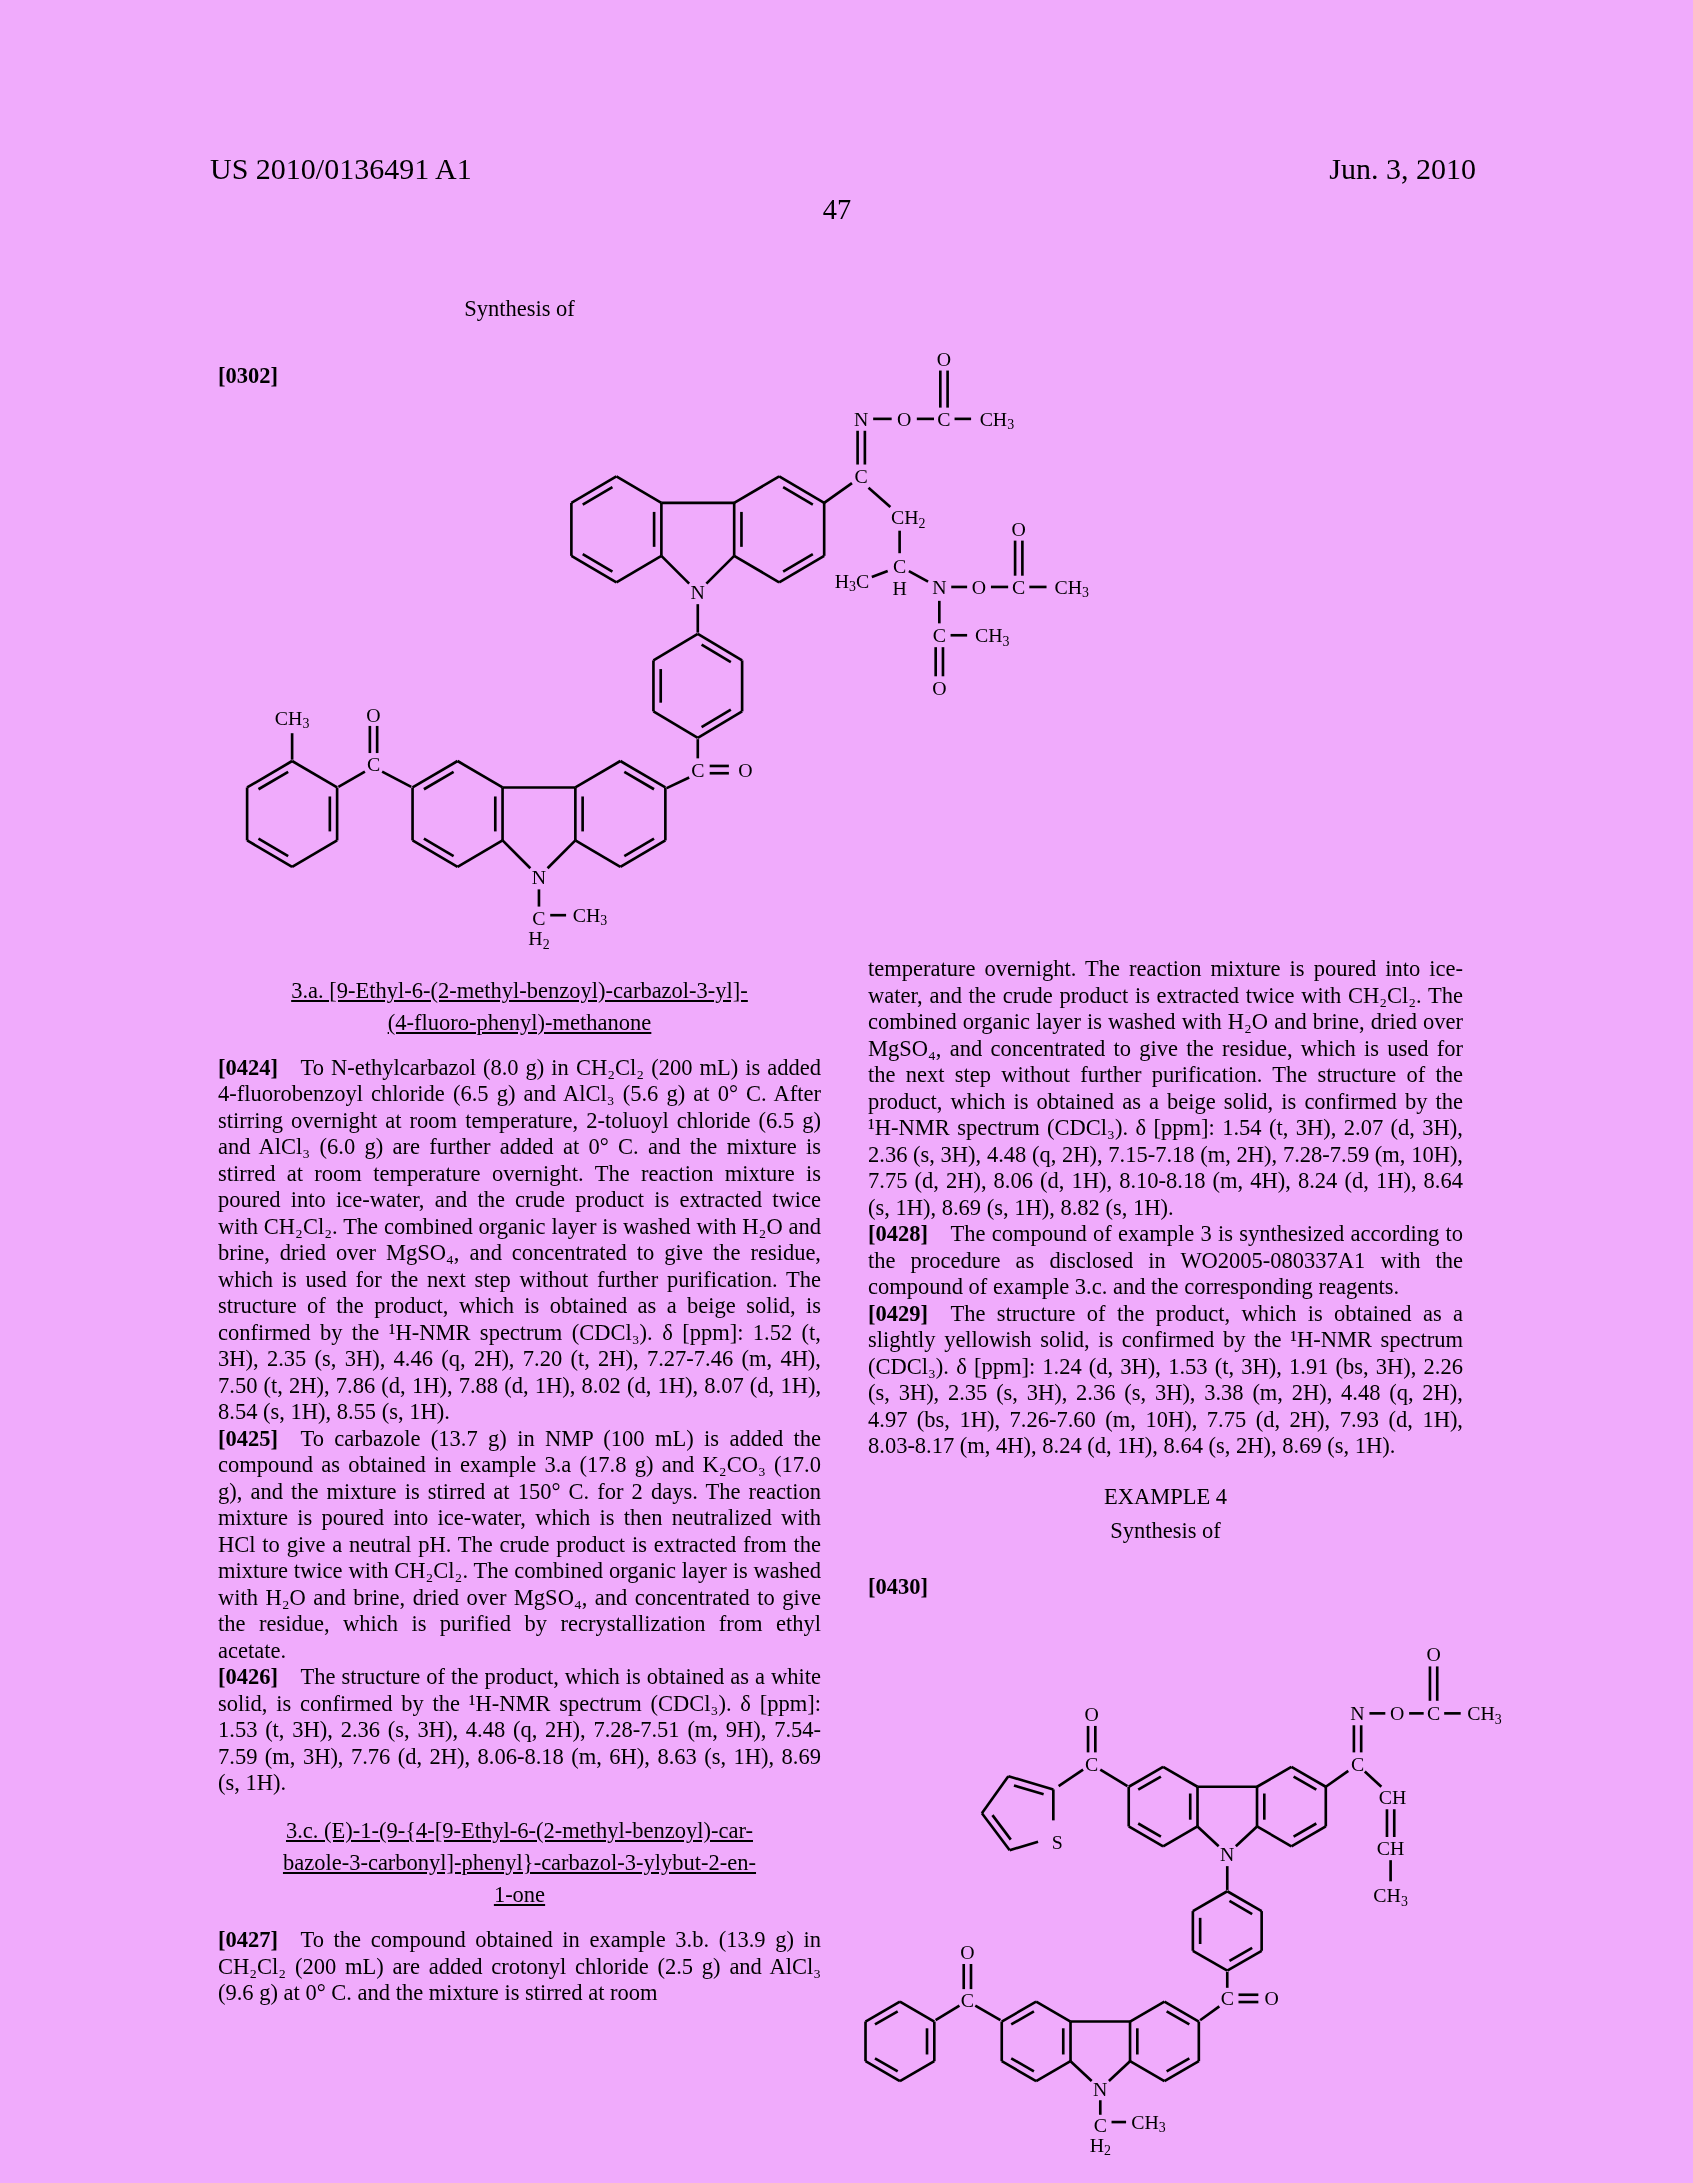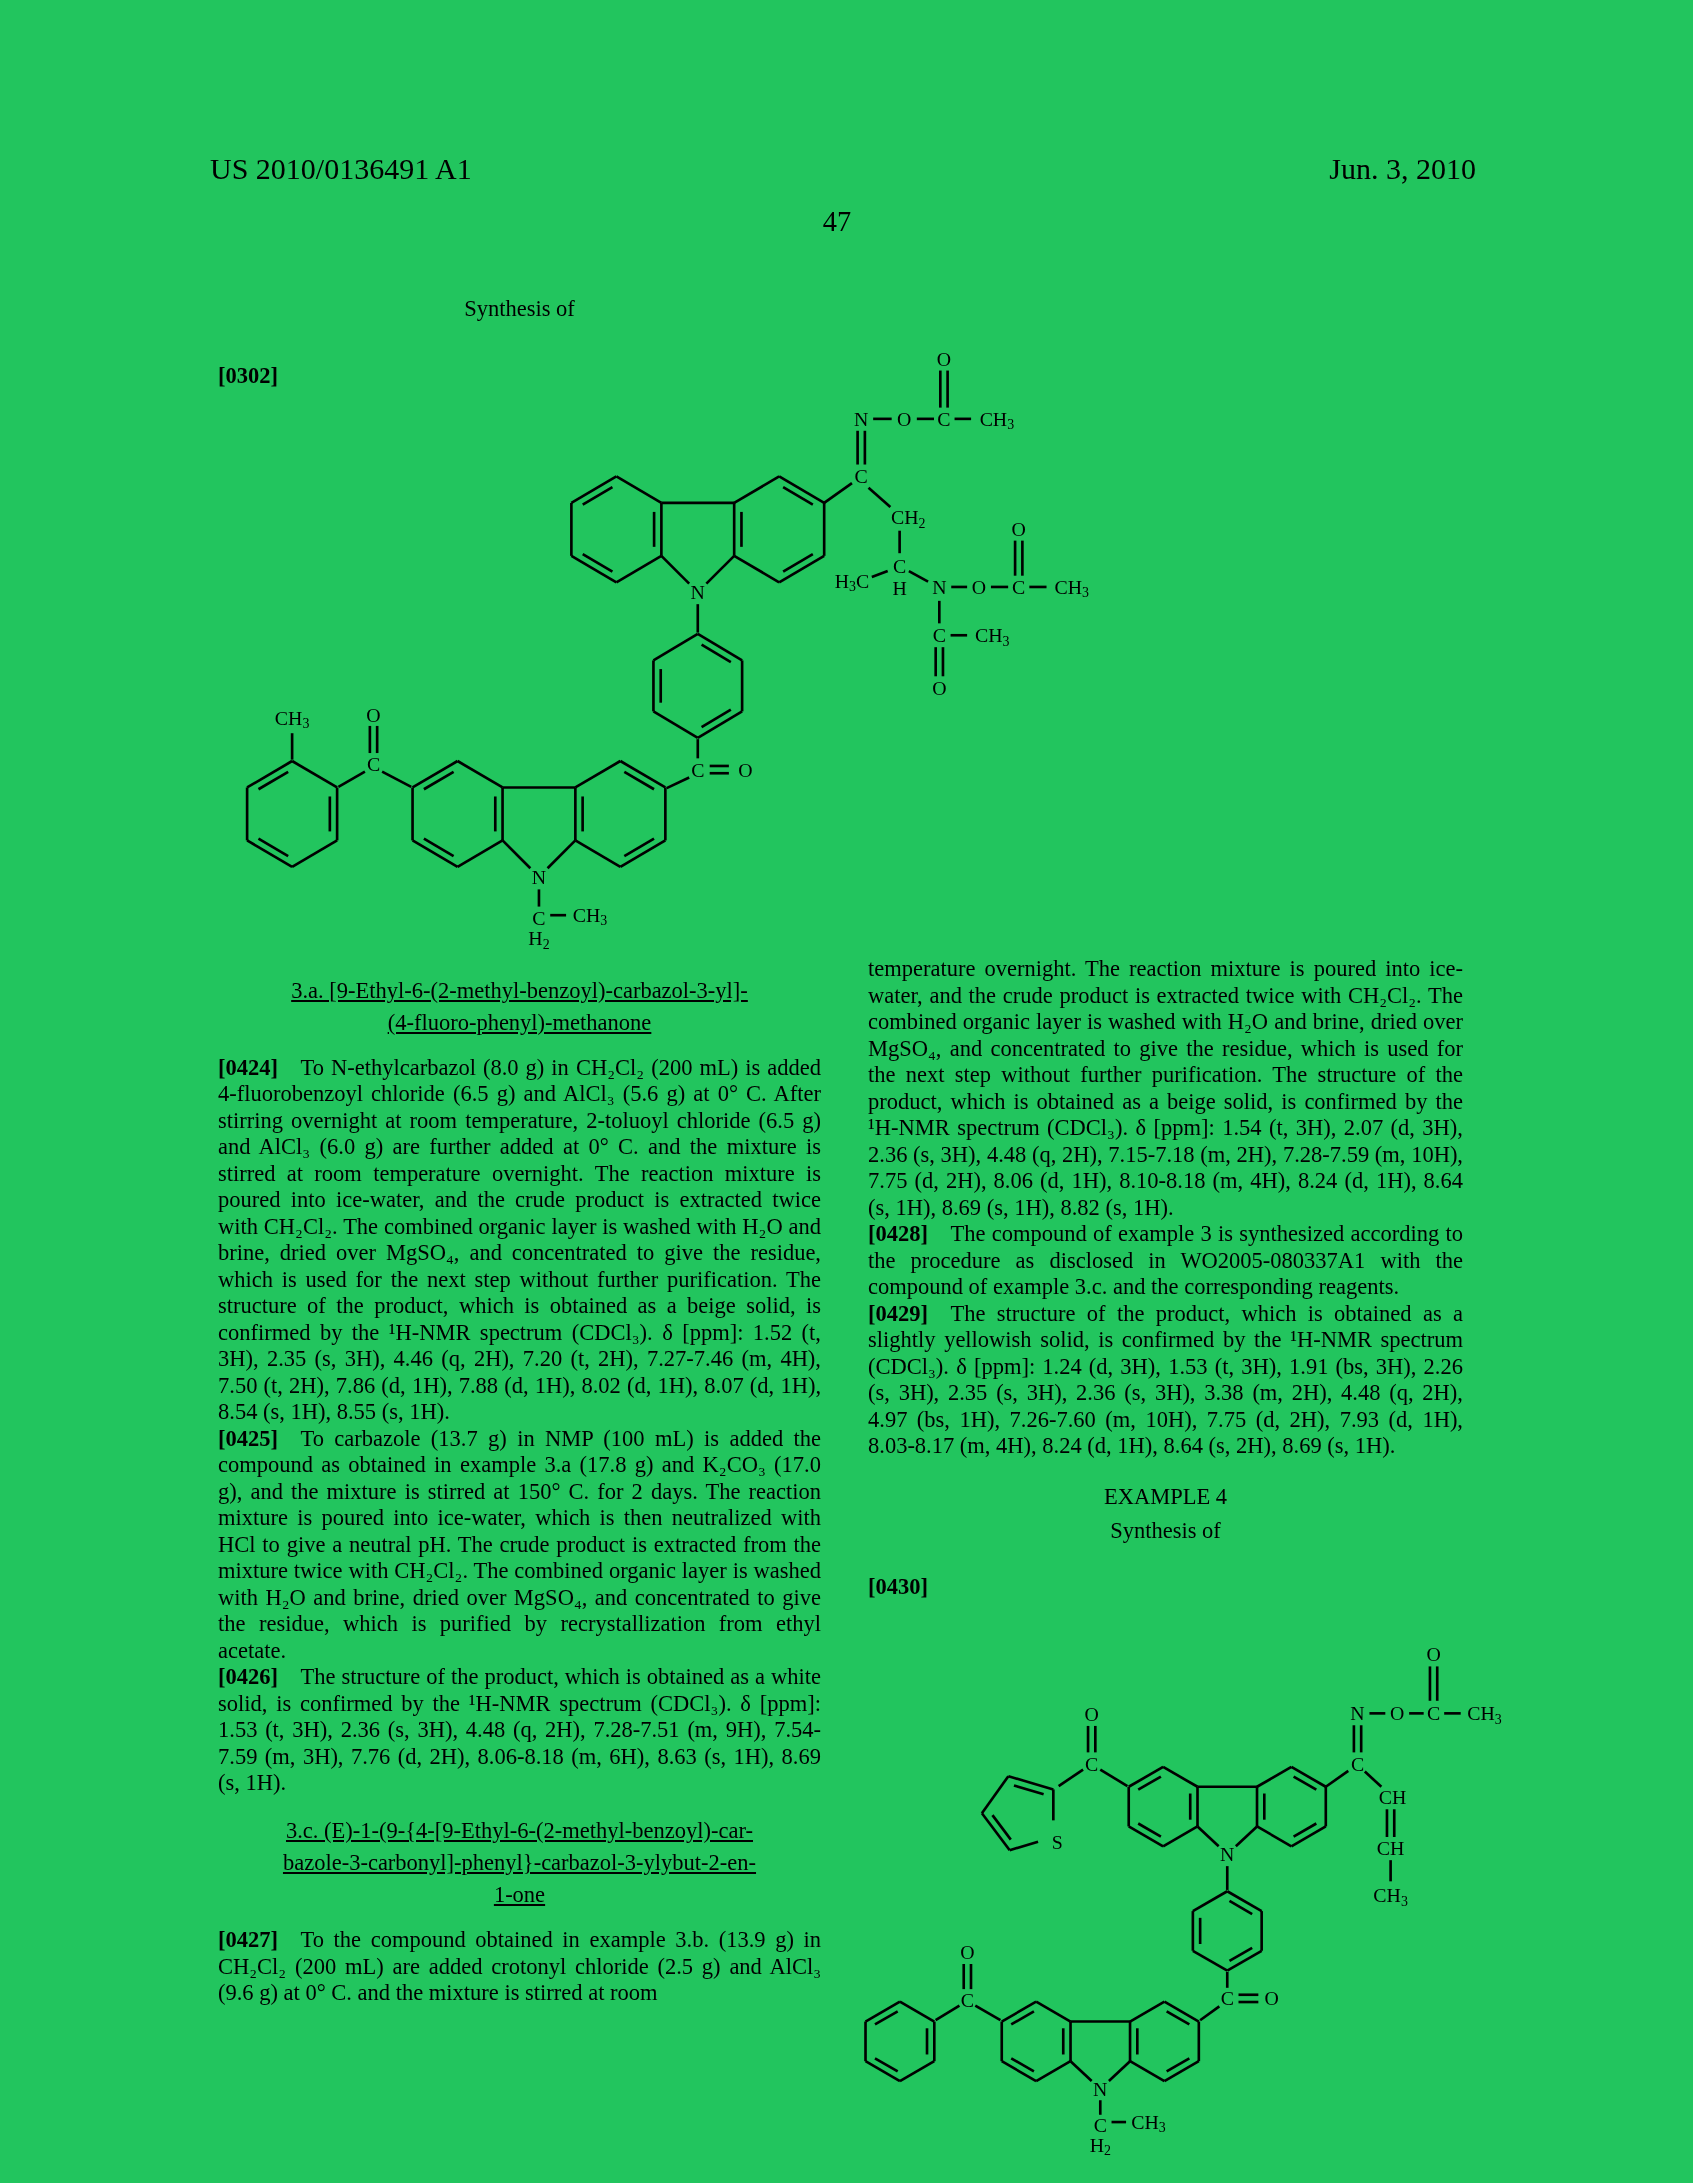--- a/index.html
+++ b/index.html
@@ -1,21 +1,21 @@
 <!DOCTYPE html>
 <html style="font-size:10.6px"><head>
 <meta charset="utf-8">
 <style>
   html,body{margin:0;padding:0;background:#888;}
-  #page{position:relative;width:1694px;height:2183px;background:#22c55e;color:#000;
+  #page{position:relative;width:1694px;height:2183px;background:#f0abfc;color:#000;
         font-family:"Liberation Serif","DejaVu Serif",serif;}
   .hdr{position:absolute;font-size:30px;white-space:nowrap;}
   #hdr-left{left:210px;top:152px;}
   #hdr-right{right:218px;top:152px;}
-  #page-num{left:0;width:1674px;text-align:center;top:206px;position:absolute;font-size:28.4px;}
+  #page-num{left:0;width:1674px;text-align:center;top:194px;position:absolute;font-size:28.4px;}
   .col{position:absolute;font-size:22.5px;line-height:26.5px;text-align:justify;}
   #col-left{left:218px;top:956px;width:603px;}
   #col-right{left:868px;top:956px;width:595px;}
   .para{margin:0;}
   .tag{font-weight:bold;margin-right:22.5px;margin-top:24px;}
   .subhead{text-align:center;margin:18.5px 0 16px 0;text-decoration:underline;}
   .subhead div{line-height:32px;}
   .exhead{text-align:center;margin-top:20px;}
   .exhead div{line-height:34px;}
   #ex3-block{position:absolute;left:218px;top:292px;width:603px;text-align:center;font-size:22.5px;}

